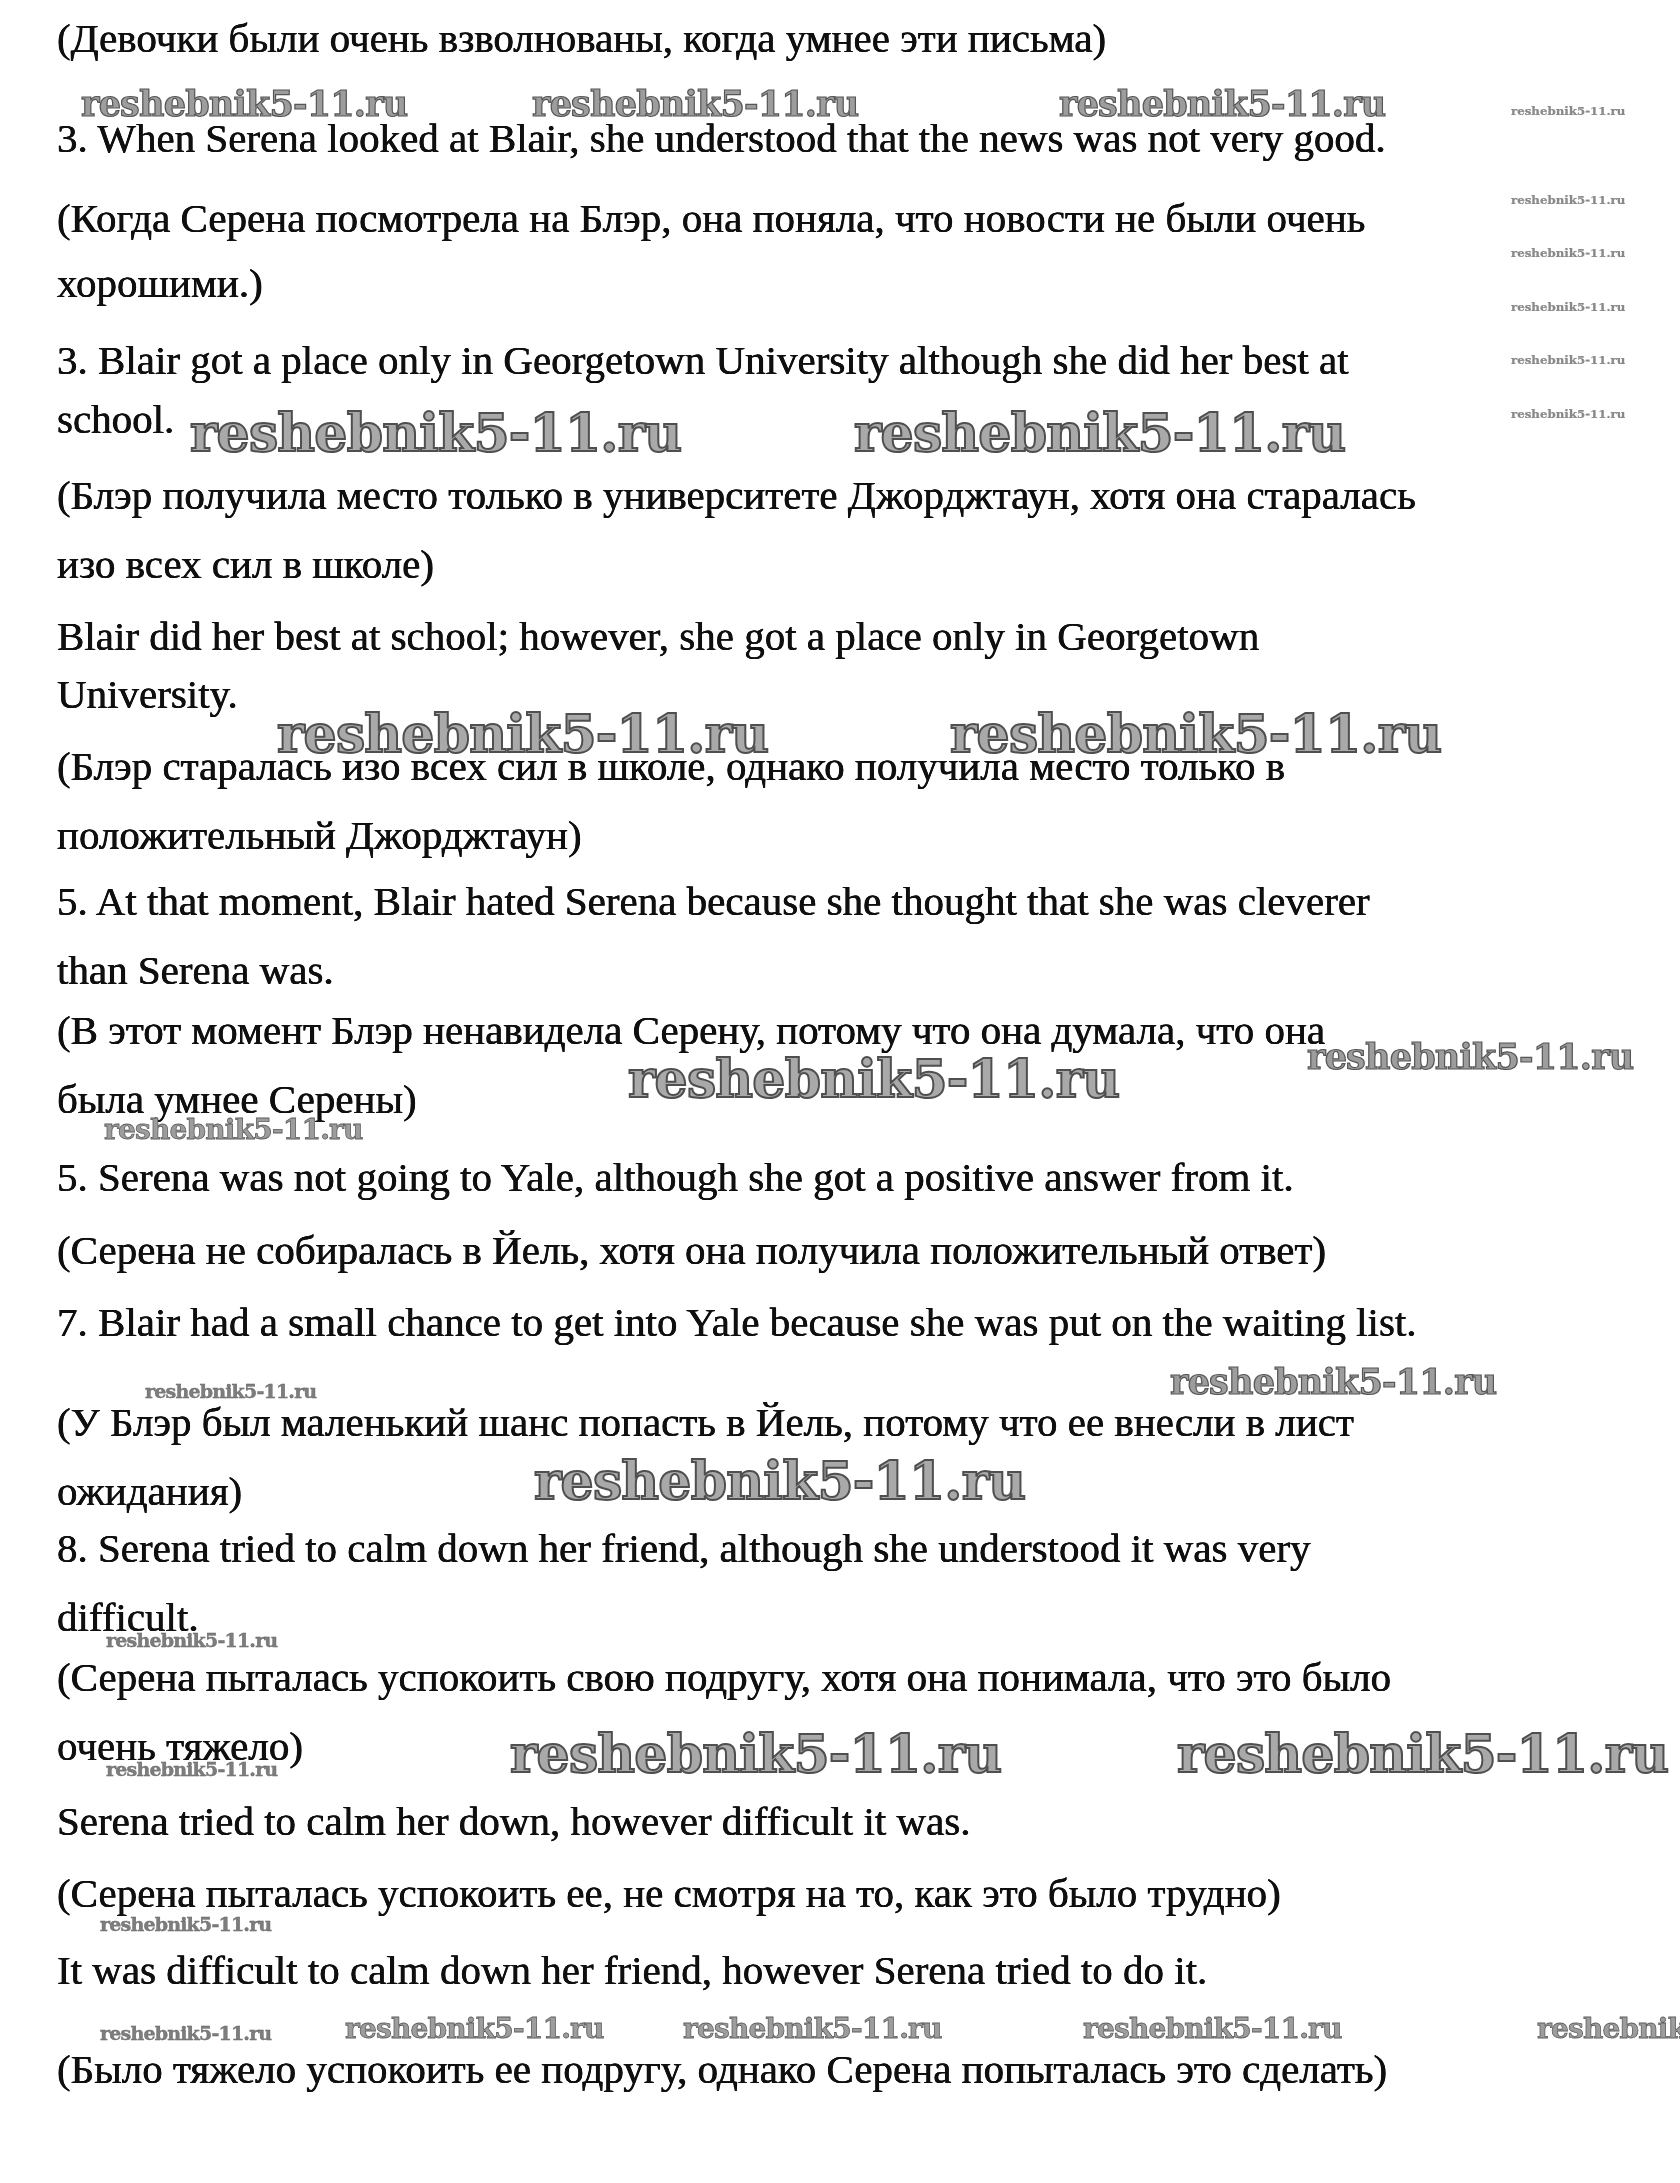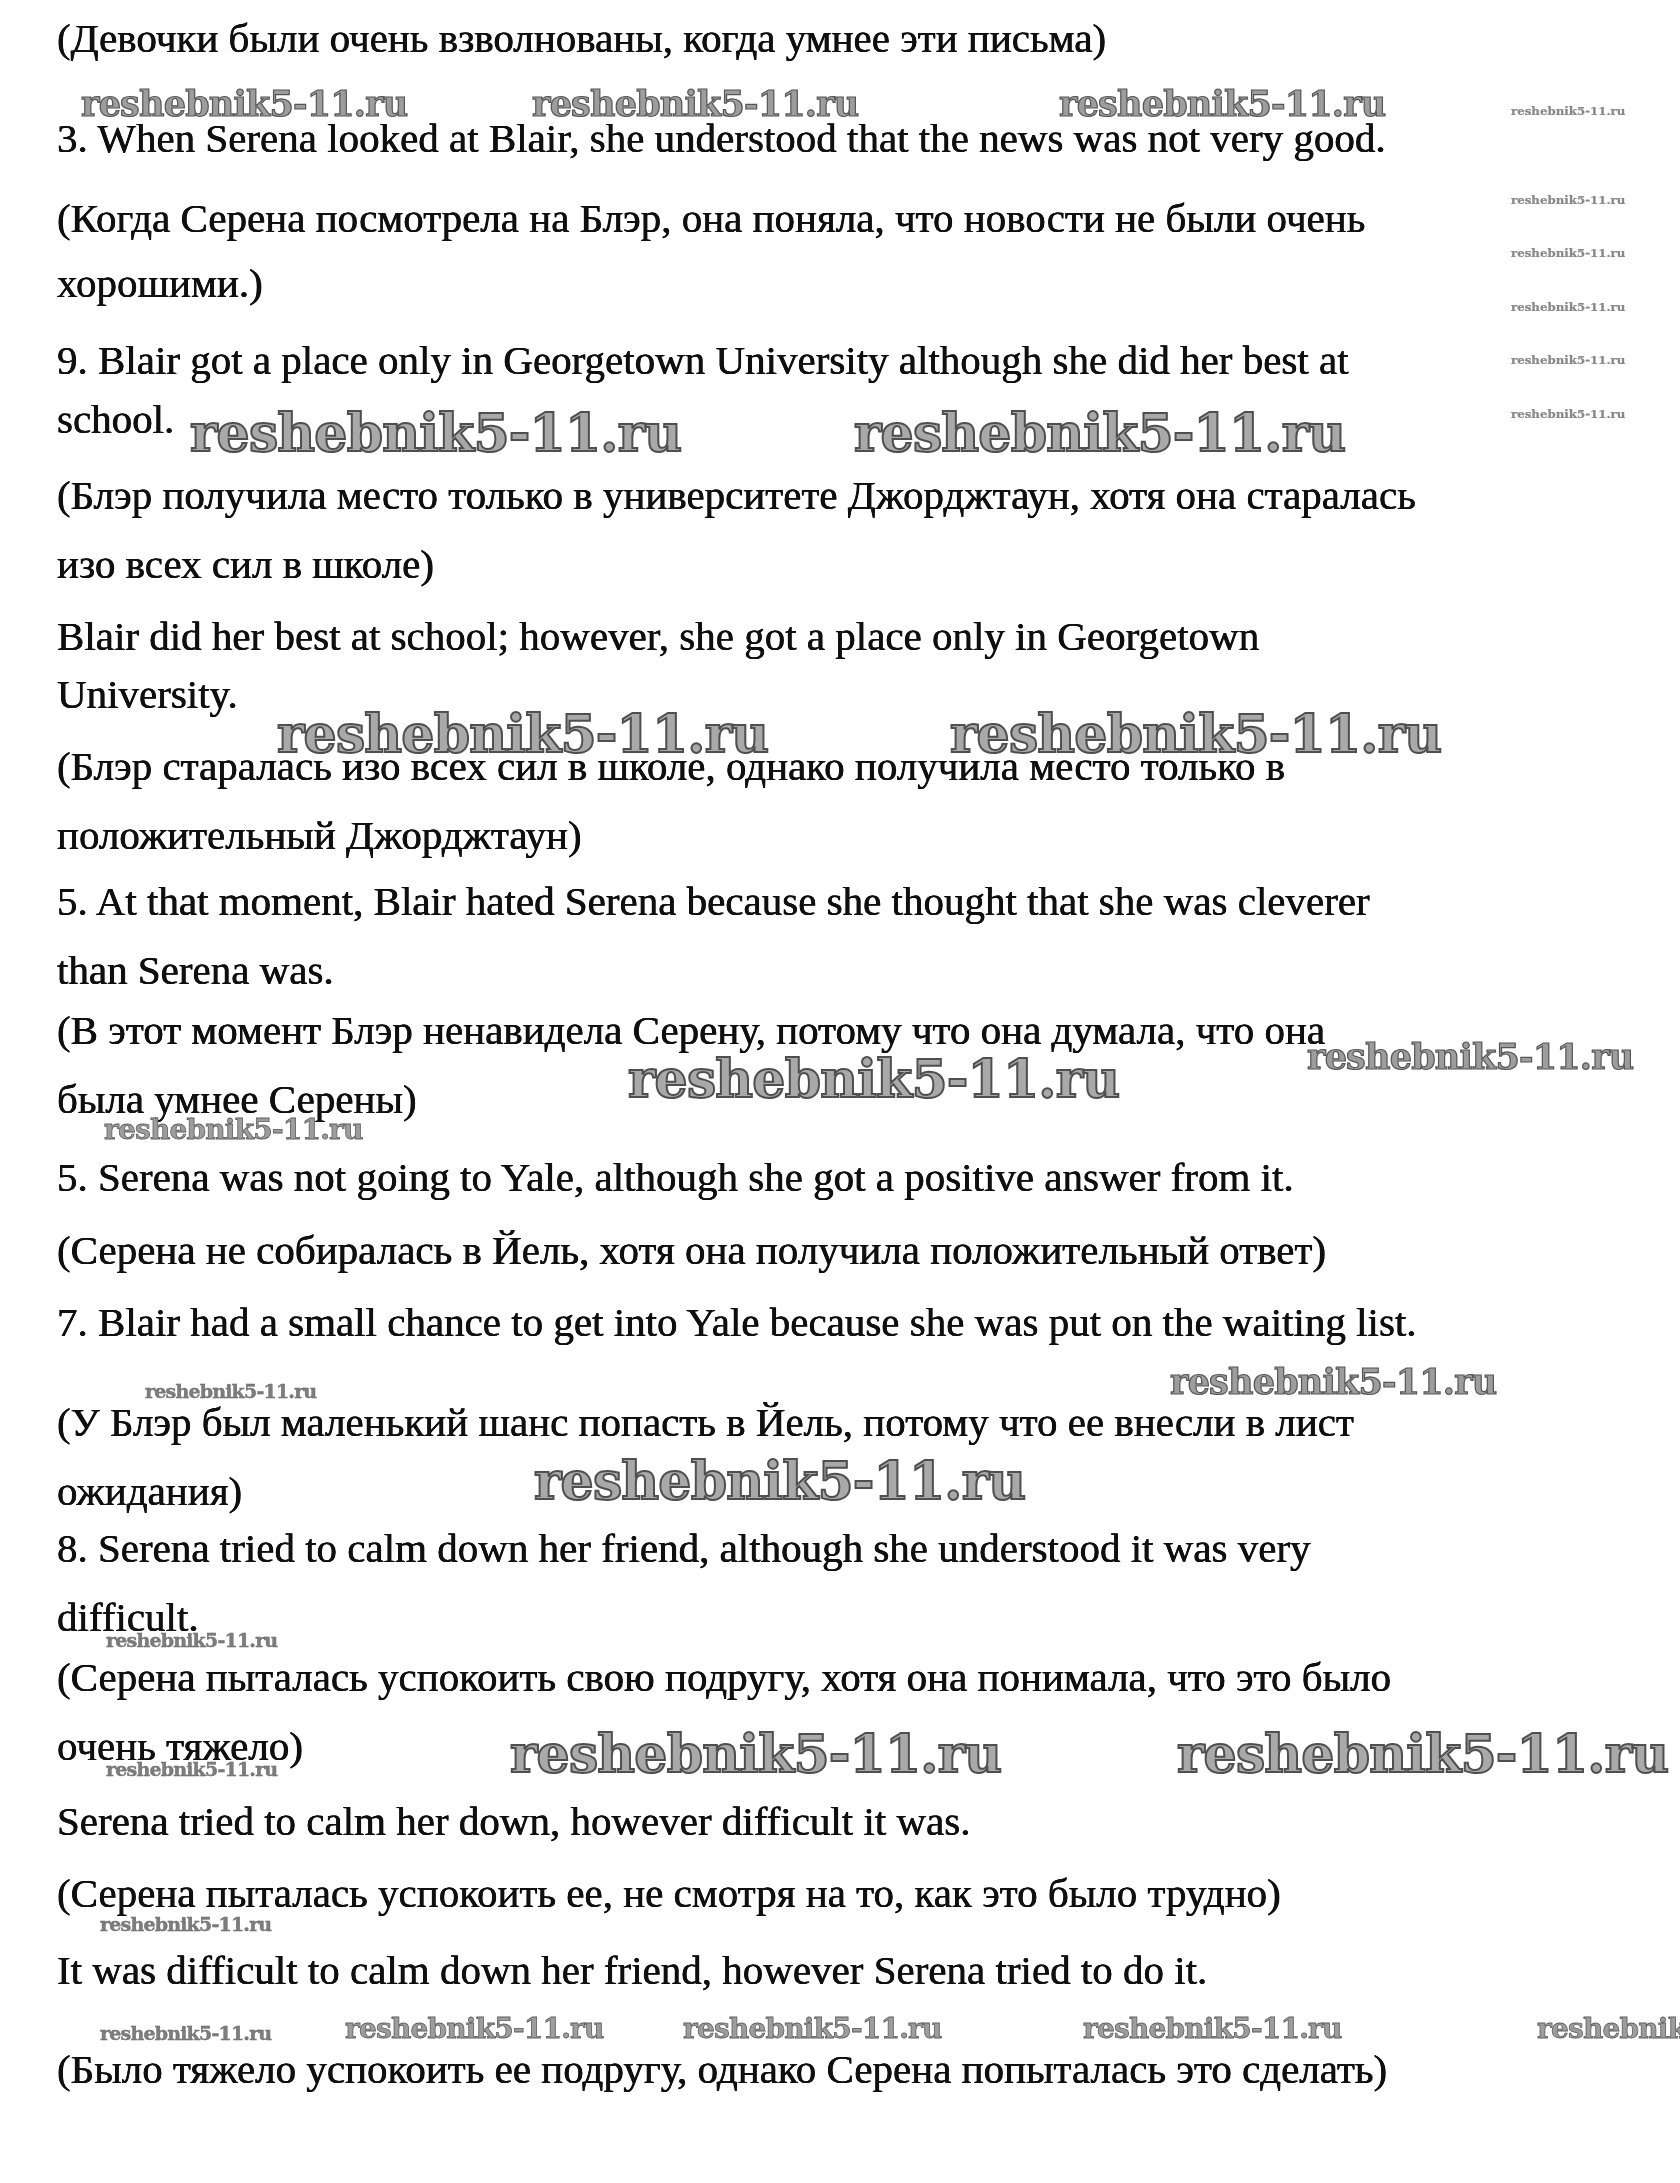--- a/index.html
+++ b/index.html
@@ -59,21 +59,21 @@
 </style>
 </head>
 <body>
 
 <div id="page">
 
   <div class="line" style="top:15px">(Девочки были очень взволнованы, когда умнее эти письма)</div>
   <div class="line" style="top:115px">3. When Serena looked at Blair, she understood that the news was not very good.</div>
   <div class="line" style="top:195px">(Когда Серена посмотрела на Блэр, она поняла, что новости не были очень</div>
   <div class="line" style="top:260px">хорошими.)</div>
-  <div class="line" style="top:337px">9. Blair got a place only in Georgetown University although she did her best at</div>
+  <div class="line" style="top:337px">3. Blair got a place only in Georgetown University although she did her best at</div>
   <div class="line" style="top:396px">school.</div>
   <div class="line" style="top:472px">(Блэр получила место только в университете Джорджтаун, хотя она старалась</div>
   <div class="line" style="top:541px">изо всех сил в школе)</div>
   <div class="line" style="top:613px">Blair did her best at school; however, she got a place only in Georgetown</div>
   <div class="line" style="top:671px">University.</div>
   <div class="line" style="top:743px">(Блэр старалась изо всех сил в школе, однако получила место только в</div>
   <div class="line" style="top:812px">положительный Джорджтаун)</div>
   <div class="line" style="top:878px">5. At that moment, Blair hated Serena because she thought that she was cleverer</div>
   <div class="line" style="top:947px">than Serena was.</div>
   <div class="line" style="top:1007px">(В этот момент Блэр ненавидела Серену, потому что она думала, что она</div>

